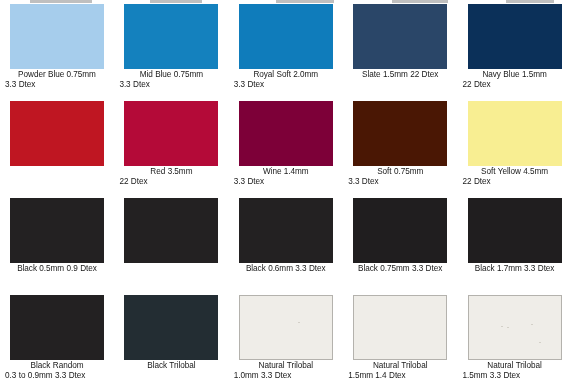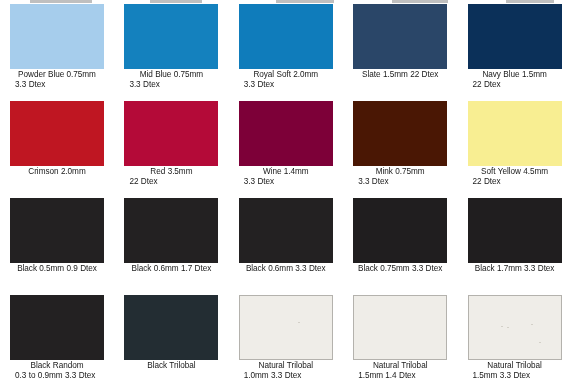--- a/index.html
+++ b/index.html
@@ -78,21 +78,21 @@
     line-height: 10.2px;
     letter-spacing: -0.05px;
     text-align: center;
     color: #181818;
     word-spacing: 0.2px;
   }
   
   .swatch-caption .cap-line-2 {
     display: block;
     text-align: left;
-    padding-left: 14px;
+    padding-left: 4px;
   }
   .swatch-caption .cap-line-1 {
     display: block;
     white-space: nowrap;
   }
 
   
   .chip-speckle {
     position: absolute;
     width: 2px;
@@ -145,62 +145,58 @@
       <div class="swatch-cell">
         <div class="swatch-chip" style="background: rgb(11, 48, 89);"></div>
         <div class="swatch-caption">
           <span class="cap-line-1">Navy Blue 1.5mm</span>
           <span class="cap-line-2">22 Dtex</span>
         </div>
       </div>
       <div class="swatch-cell">
         <div class="swatch-chip" style="background: rgb(191, 22, 34);"></div>
         <div class="swatch-caption">
-          <span class="cap-line-1">Crimson 2.0mm</span>
         </div>
       </div>
       <div class="swatch-cell">
         <div class="swatch-chip" style="background: rgb(180, 10, 56);"></div>
         <div class="swatch-caption">
           <span class="cap-line-1">Red 3.5mm</span>
           <span class="cap-line-2">22 Dtex</span>
         </div>
       </div>
       <div class="swatch-cell">
         <div class="swatch-chip" style="background: rgb(125, 0, 56);"></div>
         <div class="swatch-caption">
           <span class="cap-line-1">Wine 1.4mm</span>
           <span class="cap-line-2">3.3 Dtex</span>
         </div>
       </div>
       <div class="swatch-cell">
         <div class="swatch-chip" style="background: rgb(74, 23, 4);"></div>
         <div class="swatch-caption">
-          <span class="cap-line-1">Mink 0.75mm</span>
+          <span class="cap-line-1">Soft 0.75mm</span>
           <span class="cap-line-2">3.3 Dtex</span>
         </div>
       </div>
       <div class="swatch-cell">
         <div class="swatch-chip" style="background: rgb(248, 238, 146);"></div>
         <div class="swatch-caption">
           <span class="cap-line-1">Soft Yellow 4.5mm</span>
           <span class="cap-line-2">22 Dtex</span>
         </div>
       </div>
       <div class="swatch-cell">
         <div class="swatch-chip" style="background: rgb(35, 33, 34);"></div>
         <div class="swatch-caption">
           <span class="cap-line-1">Black 0.5mm 0.9 Dtex</span>
         </div>
       </div>
       <div class="swatch-cell">
         <div class="swatch-chip" style="background: rgb(35, 33, 34);"></div>
-        <div class="swatch-caption">
-          <span class="cap-line-1">Black 0.6mm 1.7 Dtex</span>
-        </div>
       </div>
       <div class="swatch-cell">
         <div class="swatch-chip" style="background: rgb(35, 33, 34);"></div>
         <div class="swatch-caption">
           <span class="cap-line-1">Black 0.6mm 3.3 Dtex</span>
         </div>
       </div>
       <div class="swatch-cell">
         <div class="swatch-chip" style="background: rgb(32, 30, 31);"></div>
         <div class="swatch-caption">

